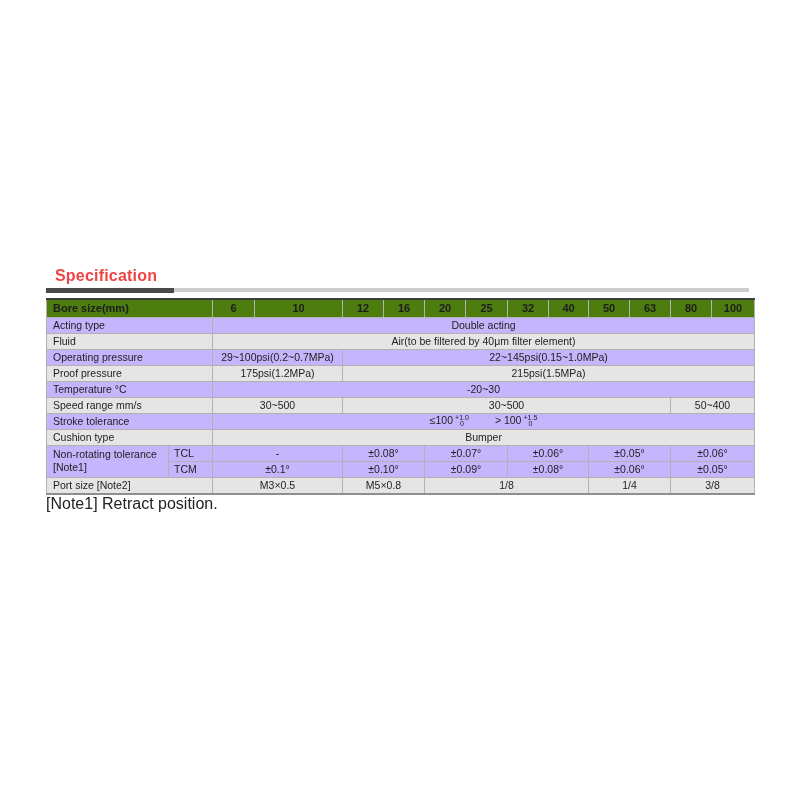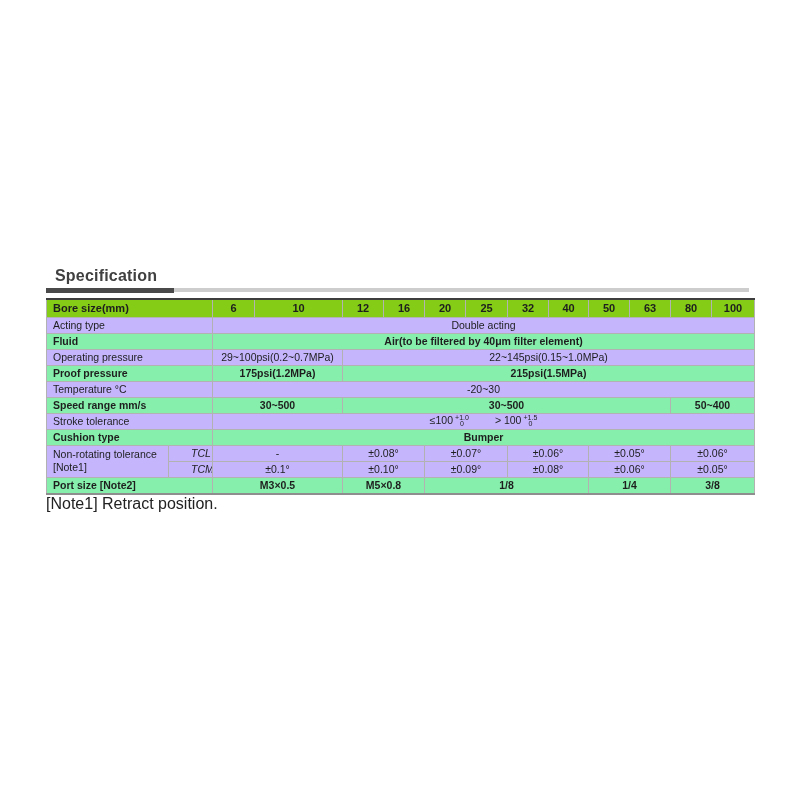--- a/index.html
+++ b/index.html
@@ -3,42 +3,42 @@
 <meta charset="utf-8">
 <style>
   html,body{margin:0;padding:0;}
   body{
     width:800px;height:800px;background:#ffffff;
     font-family:"Liberation Sans","DejaVu Sans",sans-serif;
     color:#1e1e1e;position:relative;overflow:hidden;
   }
   .spec-wrap{position:absolute;left:46px;top:266px;width:708px;}
   .spec-title{
-    font-size:16px;font-weight:bold;color:#404040;
+    font-size:16px;font-weight:bold;color:#ef4444;
     margin:0 0 0 9px;letter-spacing:.2px;line-height:20px;
   }
   .title-rule{display:flex;align-items:flex-start;height:5px;margin-top:2px;}
   .title-rule .dark{width:128px;height:5px;background:#4a4a4a;}
   .title-rule .light{flex:1;height:4px;background:#cdcdcd;margin-right:5px;}
   table.spec{
     border-collapse:collapse;table-layout:fixed;width:708px;
     margin-top:5px;font-size:10.5px;
     border-top:2px solid #3d3d3d;border-bottom:2px solid #8e8e8e;
   }
   .spec th,.spec td{
     border:1px solid #b2b2b2;padding:0 3px;height:15px;
     line-height:1.1;text-align:center;vertical-align:middle;
     overflow:hidden;white-space:nowrap;background:#c4b5fd;
   }
   .spec thead th{
-    background:#84cc16;height:17px;font-weight:bold;font-size:11px;
+    background:#4d7c0f;height:17px;font-weight:bold;font-size:11px;
   }
   .spec .lab{text-align:left;padding-left:6px;}
-  .spec .sub{text-align:left;padding-left:22px;font-style:italic;}
-  .spec tr.alt td{background:#86efac;font-weight:bold;}
+  .spec .sub{text-align:left;padding-left:5px;}
+  .spec tr.alt td{background:#e5e5e5;}
   .spec td.ml{height:auto;white-space:normal;line-height:1.2;padding-top:0;padding-bottom:1px;}
   .stack{
     display:inline-flex;flex-direction:column;align-items:center;
     font-size:7px;line-height:6px;vertical-align:middle;
     margin-left:2px;position:relative;top:-1px;
   }
   .tolgap{display:inline-block;width:26px;}
   .notes{margin-top:0;font-size:16px;color:#222;}
   .notes div{margin-top:2px;line-height:13px;}
 </style>

